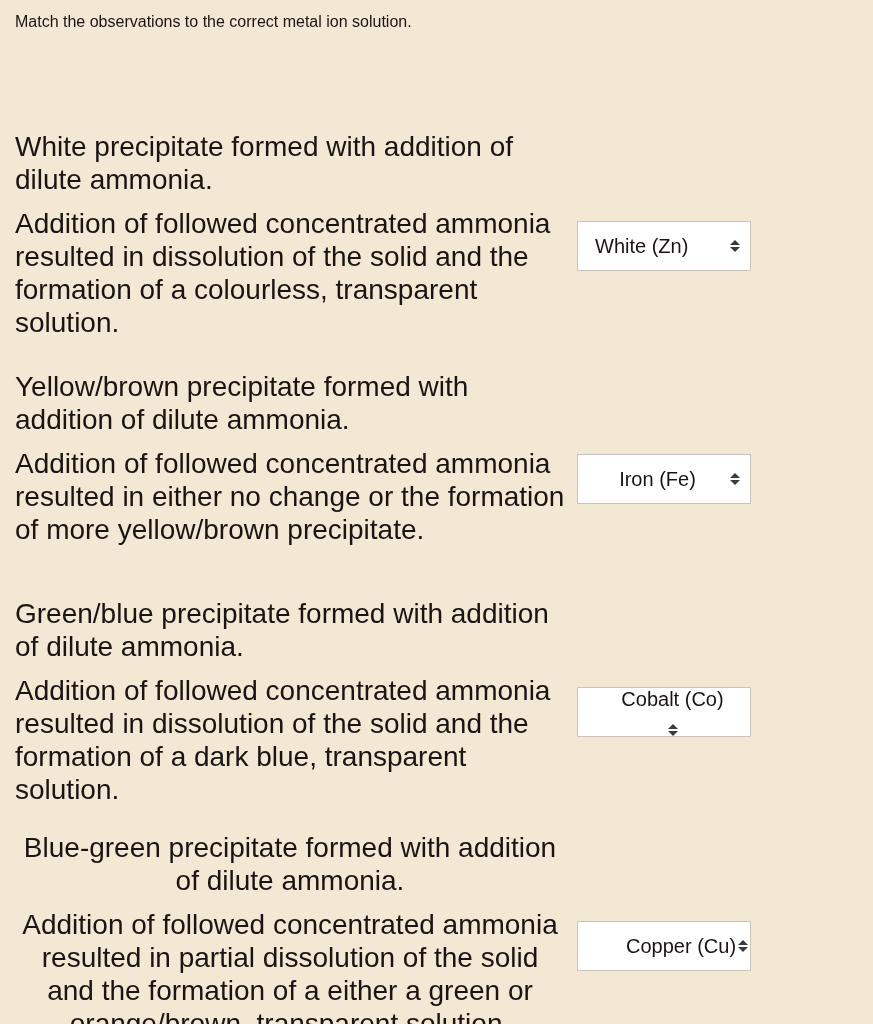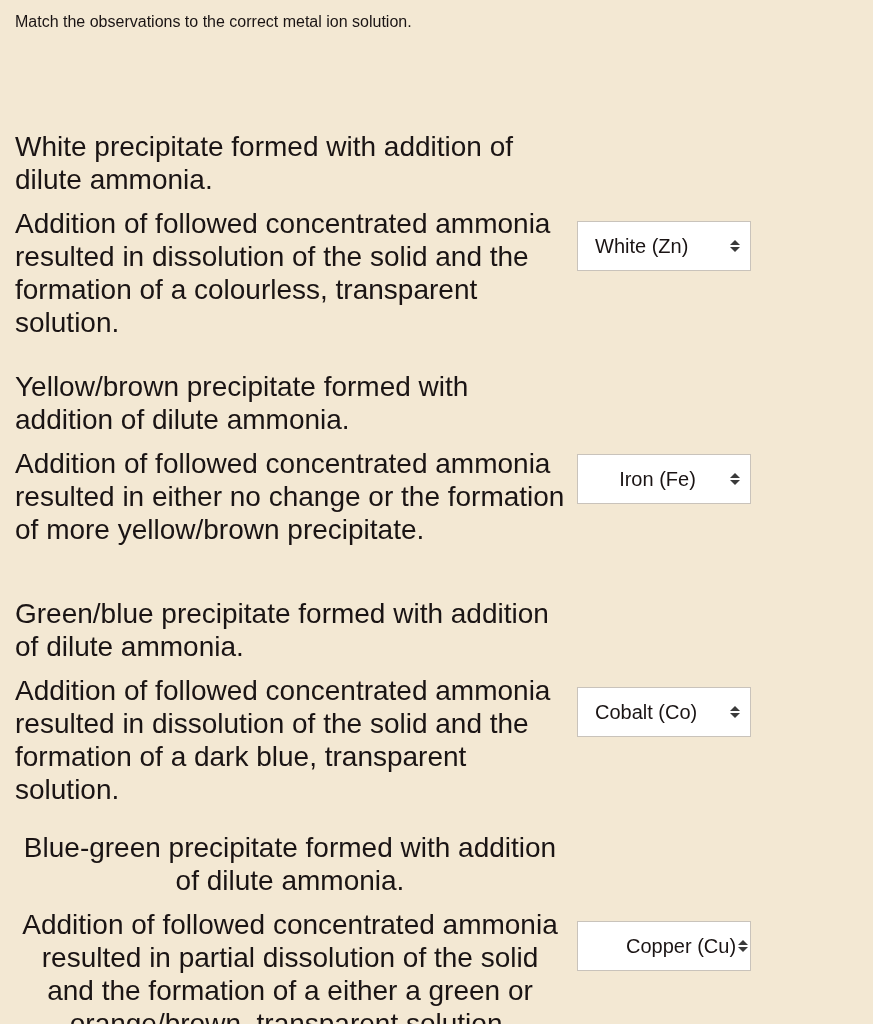--- a/index.html
+++ b/index.html
@@ -55,21 +55,21 @@
   <span class="arrows">
       <span class="arr-up"></span>
       <span class="arr-down"></span>
     </span>
 </div>
 
 <div class="item" style="top:597px;">
   <p>Green/blue precipitate formed with addition of dilute ammonia.</p>
   <p class="second">Addition of followed concentrated ammonia resulted in dissolution of the solid and the formation of a dark blue, transparent solution.</p>
 </div>
-<div class="select" style="top:687px;">
+<div class="select" style="top:687px;flex-direction:column;">
   <span class="val">Cobalt (Co)</span>
   <span class="arrows">
       <span class="arr-up"></span>
       <span class="arr-down"></span>
     </span>
 </div>
 
 <div class="item" style="top:831px;text-align:center;">
   <p>Blue-green precipitate formed with addition of dilute ammonia.</p>
   <p class="second">Addition of followed concentrated ammonia resulted in partial dissolution of the solid and the formation of a either a green or orange/brown, transparent solution.</p>

